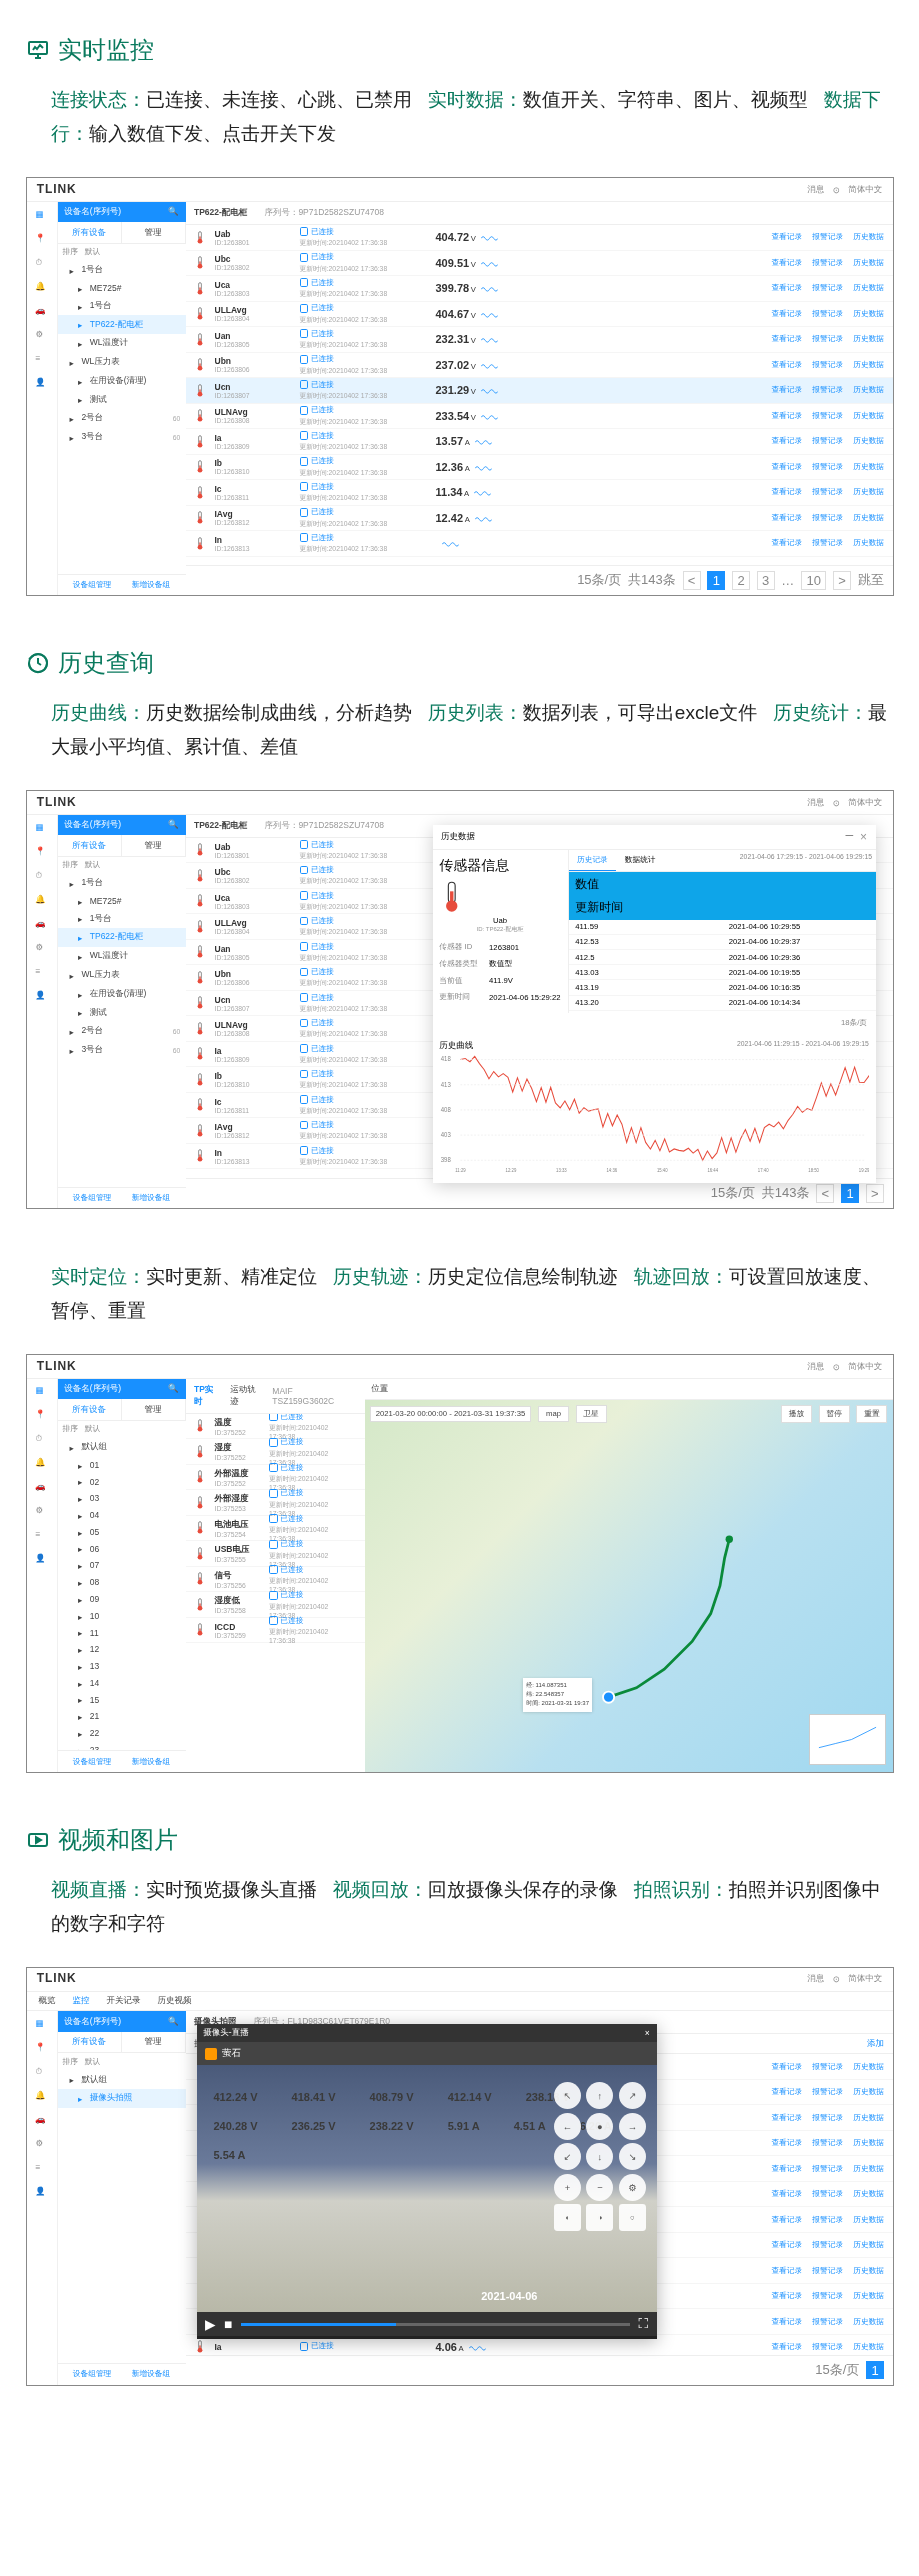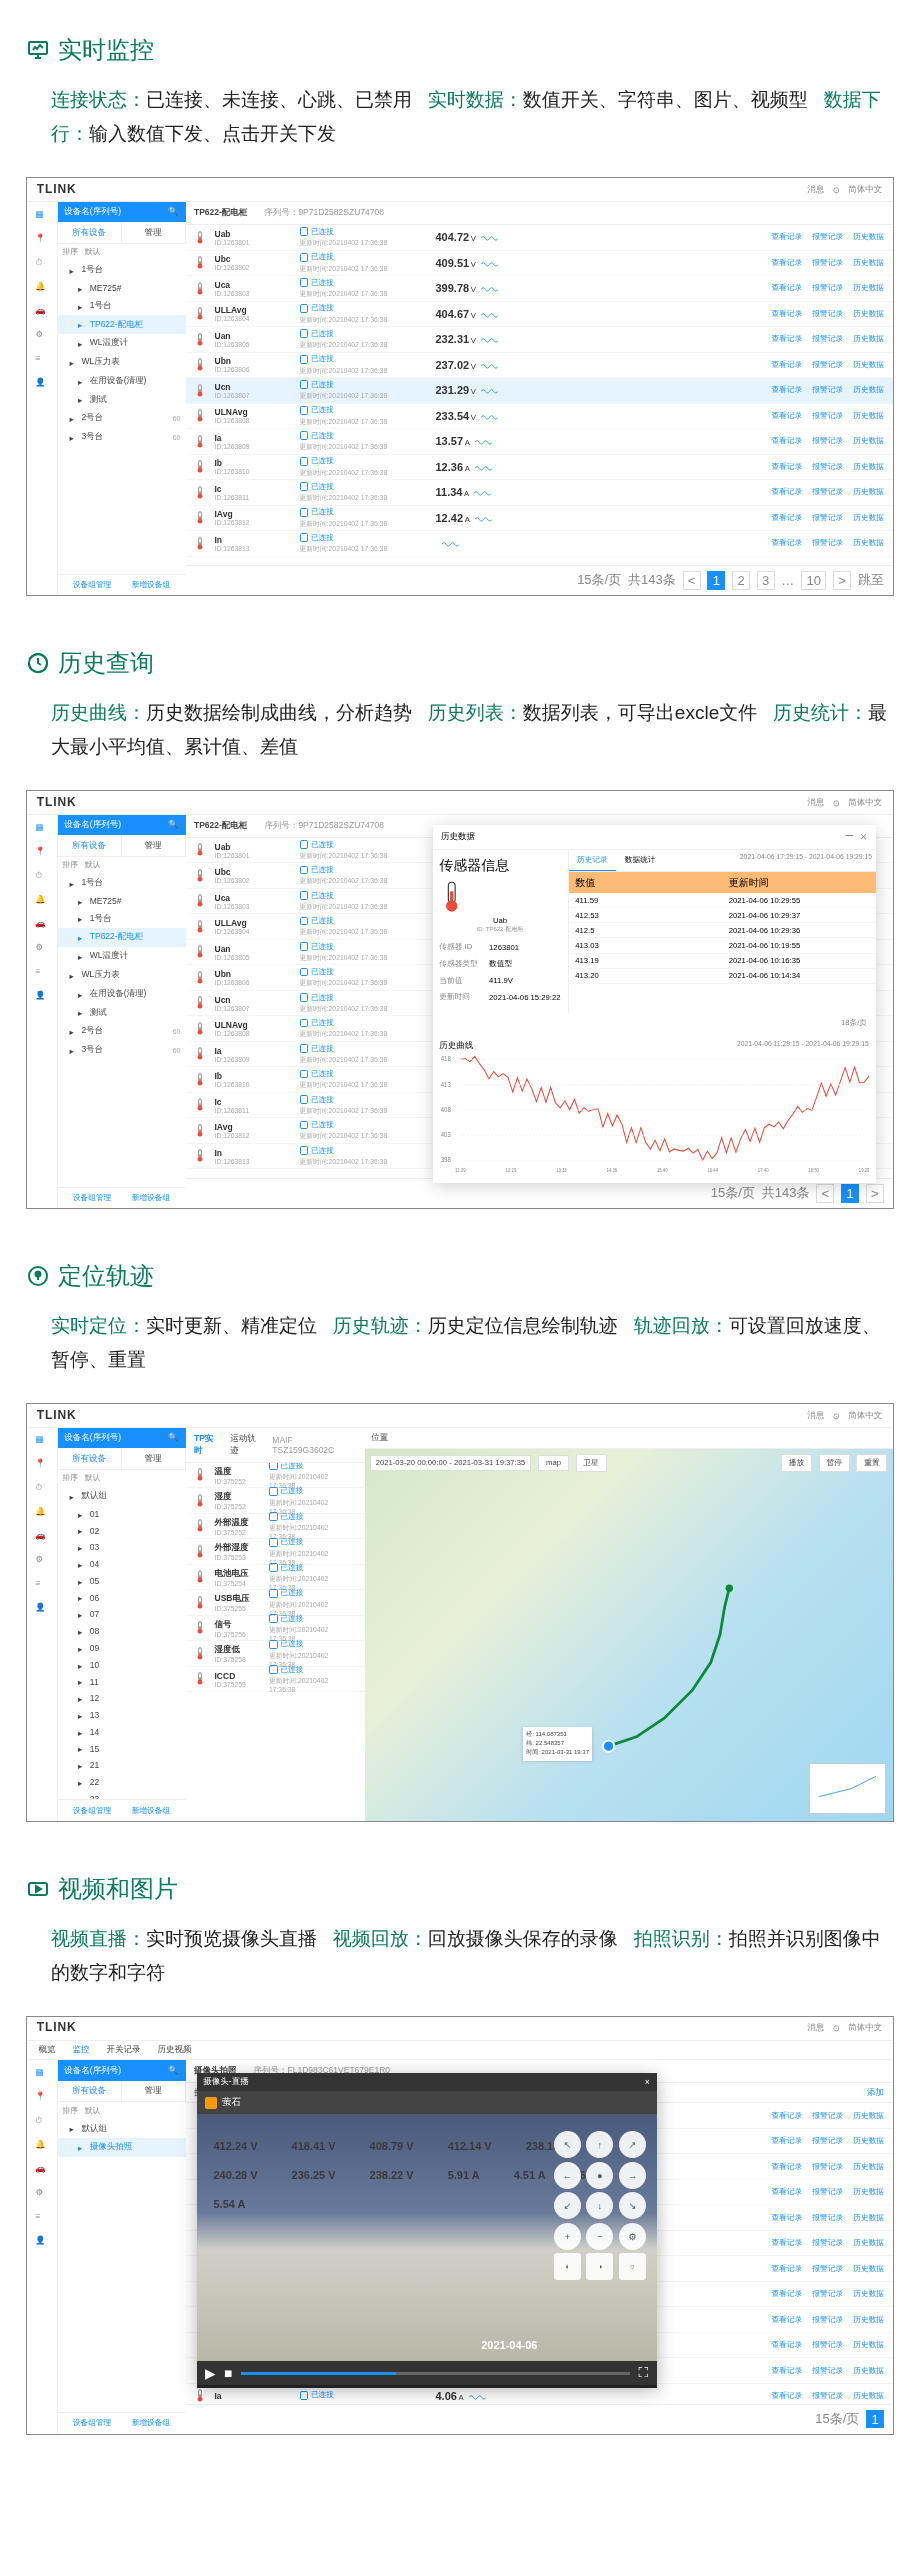--- a/index.html
+++ b/index.html
@@ -67,21 +67,21 @@
 .popup-top { display: flex; }
 .popup-device-info { width: 136px; padding: 6.8px; border-right: 0.9px solid #eee; }
 .device-info-row { display: flex; padding: 3.4px 0; font-size: 7.7px; gap: 6.8px; align-items: center; }
 .device-info-label { color: #888; width: 43px; }
 .popup-data { flex: 1; }
 .popup-tabs { display: flex; border-bottom: 0.9px solid #eee; font-size: 7.7px; }
 .popup-tab { padding: 5.1px 8.5px; cursor: pointer; }
 .popup-tab.active { border-bottom: 1.7px solid #1890ff; color: #1890ff; }
 .popup-daterange { font-size: 6.8px; color: #888; padding: 3.4px; }
 .data-table { width: 100%; }
-.data-table-header { display: flex; background: #fdba74; font-size: 10px; }
+.data-table-header { display: flex; background: #0ea5e9; font-size: 12px; flex-direction: column; }
 .data-table-header > div { flex: 1; padding: 3.4px 6.8px; }
 .data-table-row { display: flex; font-size: 7.7px; border-bottom: 0.9px solid #f5f5f5; }
 .data-table-row > div { flex: 1; padding: 2.6px 6.8px; }
 .chart-area { flex: 1; padding: 6.8px; position: relative; }
 .chart-svg { width: 100%; height: 119px; }
 
 
 .map-container { flex: 1; background: linear-gradient(135deg, #d4e8c8 0%, #e8f0d8 30%, #b8e0f0 60%, #a0d8f0 100%); position: relative; }
 .map-route { position: absolute; top: 35%; left: 30%; width: 50%; height: 50%; }
 .map-toolbar { position: absolute; top: 5.1px; left: 5.1px; right: 5.1px; display: flex; align-items: center; gap: 6.8px; font-size: 7.7px; }
@@ -869,28 +869,20 @@
               <text x="436.25" y="128" text-anchor="middle">18:50</text>
               <text x="495" y="128" text-anchor="middle">19:29</text>
             </g>
         </svg>
       </div>
     </div>
   </div>
 </div>
 
 <div class="section">
-  <div class="section-header">
-    <svg class="section-icon" viewBox="0 0 24 24" fill="none" stroke="currentColor" stroke-width="2">
-        <circle cx="12" cy="12" r="9"></circle>
-        <circle cx="12" cy="10" r="2.5" fill="currentColor"></circle>
-        <path d="M12 12v4"></path>
-      </svg>
-    <h2 class="section-title">定位轨迹</h2>
-  </div>
   <p class="section-desc">
     <span class="green-label">实时定位：</span><span class="black-text">实时更新、精准定位</span>&nbsp;&nbsp;
     <span class="green-label">历史轨迹：</span><span class="black-text">历史定位信息绘制轨迹</span>&nbsp;&nbsp;
     <span class="green-label">轨迹回放：</span><span class="black-text">可设置回放速度、暂停、重置</span>
   </p>
   <div class="screenshot">
     <div class="app">
       <div class="app-header">
         <div class="app-logo">TLINK</div>
         <div class="app-header-right">

